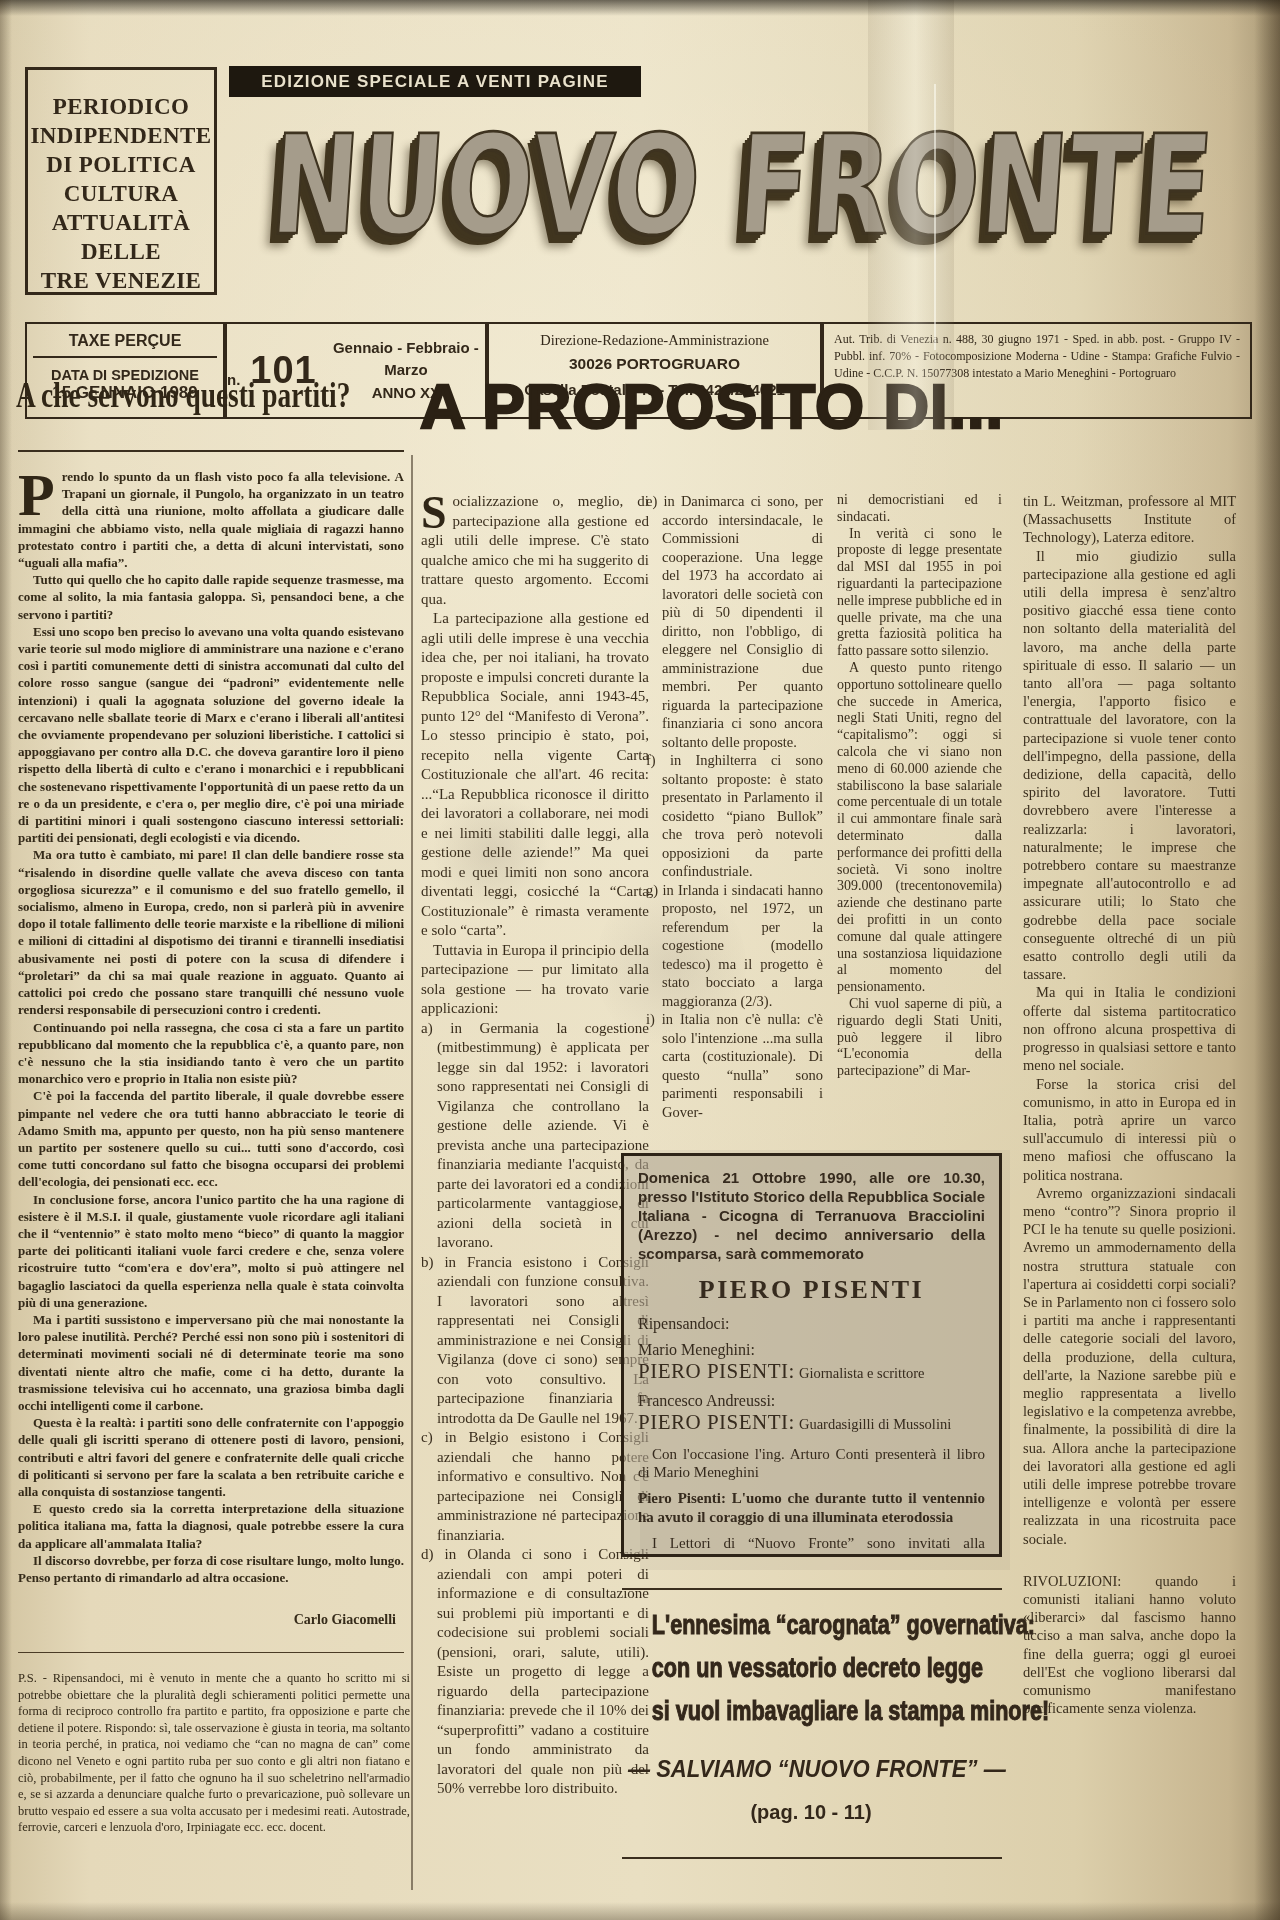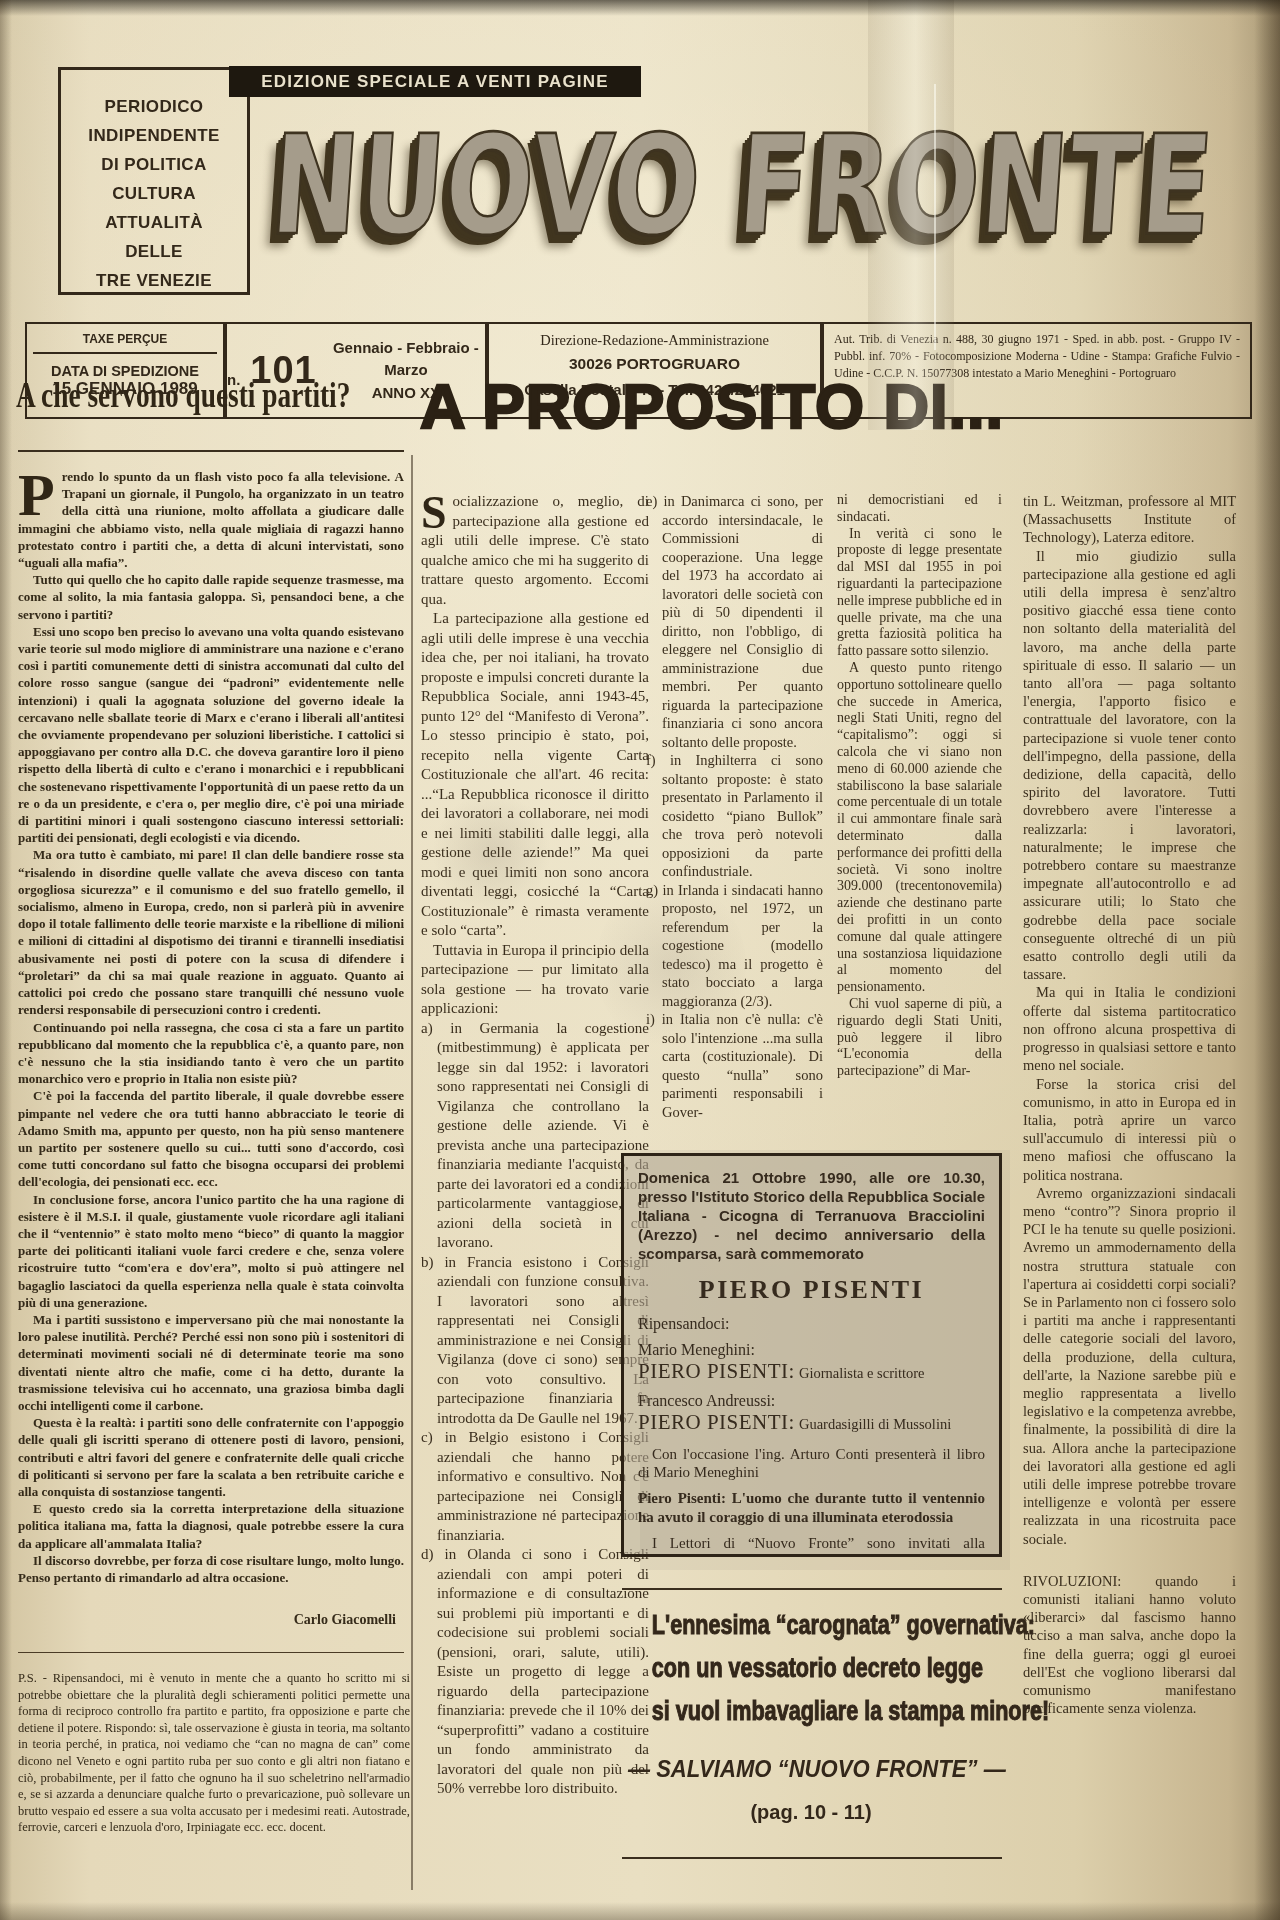--- a/index.html
+++ b/index.html
@@ -21,36 +21,36 @@
   .crease { left:868px; top:0; width:86px; height:430px; background:linear-gradient(90deg, rgba(90,75,50,.10), rgba(255,255,244,.30) 55%, rgba(90,75,50,.12)); }
   .crease-line { left:934px; top:84px; width:2px; height:266px; background:rgba(255,255,246,.55); }
   .stain1 { left:432px; top:792px; width:120px; height:120px; border-radius:50%;
             background:radial-gradient(circle, rgba(110,100,85,.16), rgba(110,100,85,0) 70%); }
   .stain2 { left:596px; top:880px; width:150px; height:170px; border-radius:50%;
             background:radial-gradient(circle, rgba(105,95,85,.13), rgba(105,95,85,0) 72%); }
   .stain3 { left:640px; top:1150px; width:370px; height:420px; background:rgba(95,88,78,.07); }
 
   
   .tagline-box { left:25px; top:67px; width:192px; height:228px; border:3px solid #33281a; padding-top:22px;
-                 text-align:center; font-family:Liberation Sans, sans-serif; font-weight:bold; font-size:17px;
-                 line-height:29px; letter-spacing:.4px; color:#33281a;margin-left:33px; }
+                 text-align:center; font-family:Liberation Serif, serif; font-weight:bold; font-size:23px;
+                 line-height:29px; letter-spacing:.4px; color:#33281a; }
   .banner { left:229px; top:66px; width:412px; height:31px; background:#1e180f; color:#e9e1cb;
             font-family:"Liberation Sans",sans-serif; font-weight:bold; font-size:17px; letter-spacing:1.2px;
             display:flex; align-items:center; justify-content:center; }
   .logo-wrap { left:225px; top:95px; width:1035px; height:180px; display:flex; align-items:center; justify-content:center; }
   .logo { font-family:"DejaVu Sans", sans-serif; font-weight:bold; font-size:104px; white-space:nowrap;
           letter-spacing:1px; color:#a59c8b; transform:scaleY(1.32) skewX(-5deg);
           -webkit-text-stroke:2px #3e3320;
           text-shadow:-2px 2px 0 #3e3320, -4px 4px 0 #40351f, -6px 6px 0 #40351f, -8px 8px 0 #42361f,
                       -11px 11px 7px rgba(48,38,18,.45); }
 
   
   .ibox { top:322px; height:97px; border:2.5px solid #33281a; color:#33281a; }
   .ib1 { left:25px; width:200px; text-align:center; font-family:"Liberation Sans",sans-serif; font-weight:bold; }
-  .ib1-top { font-size:12px; padding:8px 0 6px; border-bottom:2px solid #33281a; margin:0 6px; }
+  .ib1-top { font-size:16px; padding:8px 0 6px; border-bottom:2px solid #33281a; margin:0 6px; }
   .ib1-l1 { font-size:14.5px; margin-top:9px; }
   .ib1-l2 { font-size:17px; margin-top:0; }
   .ib2 { left:225px; width:262px; display:flex; align-items:center; justify-content:center; gap:10px;
          font-family:"Liberation Sans",sans-serif; font-weight:bold; }
   .issue-n { font-size:15px; align-self:center; margin-top:18px; }
   .issue-num { font-size:38px; letter-spacing:1px; }
   .issue-months { font-size:15px; text-align:center; line-height:1.5; }
   .ib3 { left:487px; width:335px; text-align:center; padding-top:8px; }
   .ib3-l1 { font-size:14.5px; }
   .ib3-l2 { font-family:"Liberation Sans",sans-serif; font-weight:bold; font-size:15.5px; margin-top:6px; }

